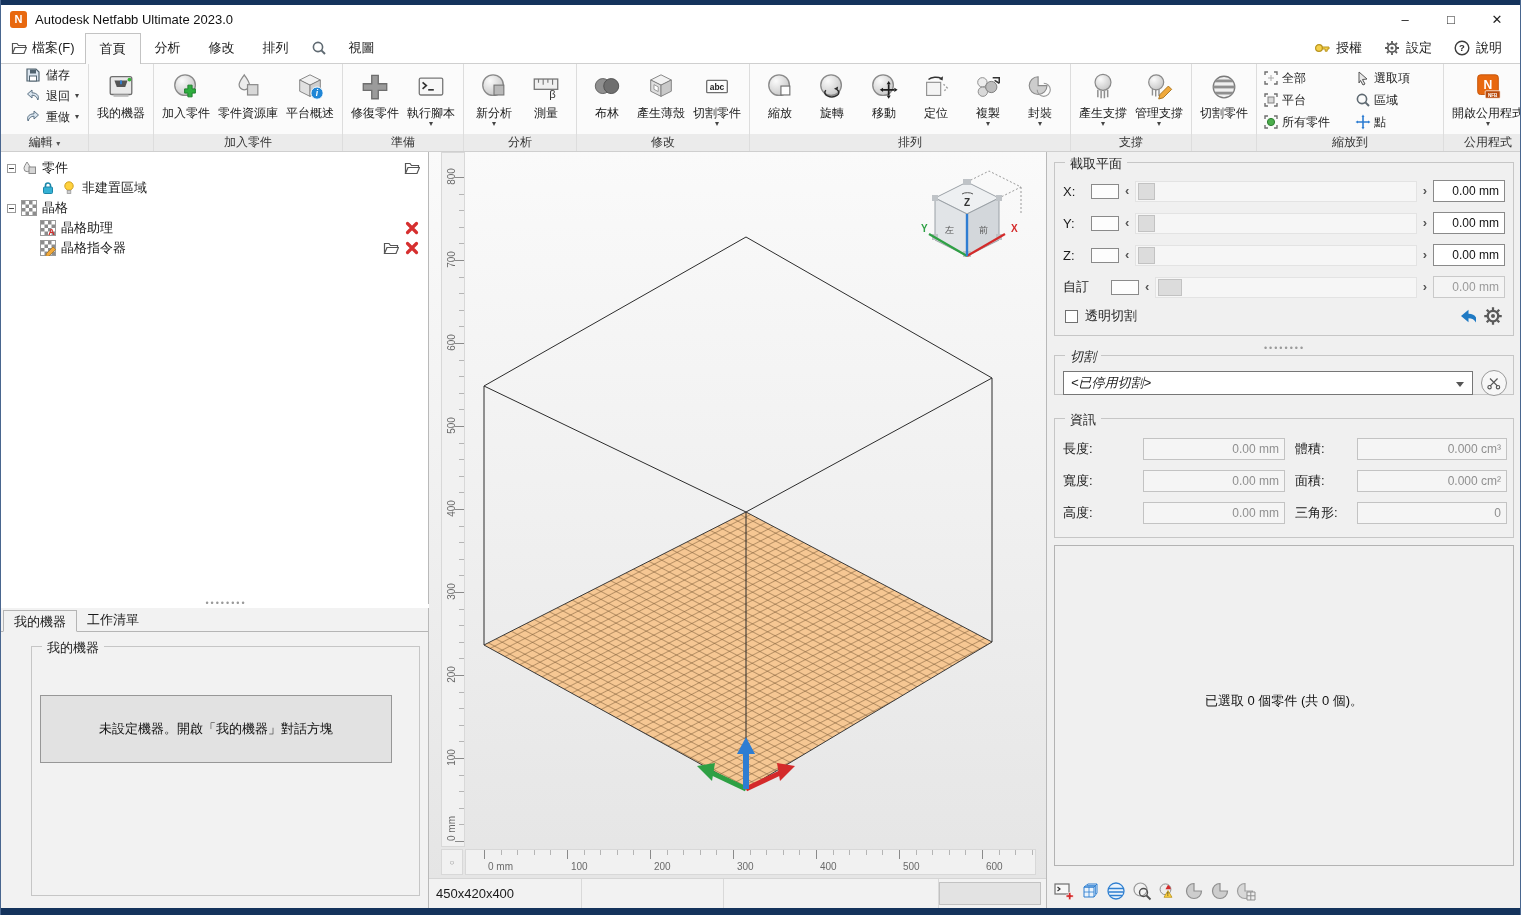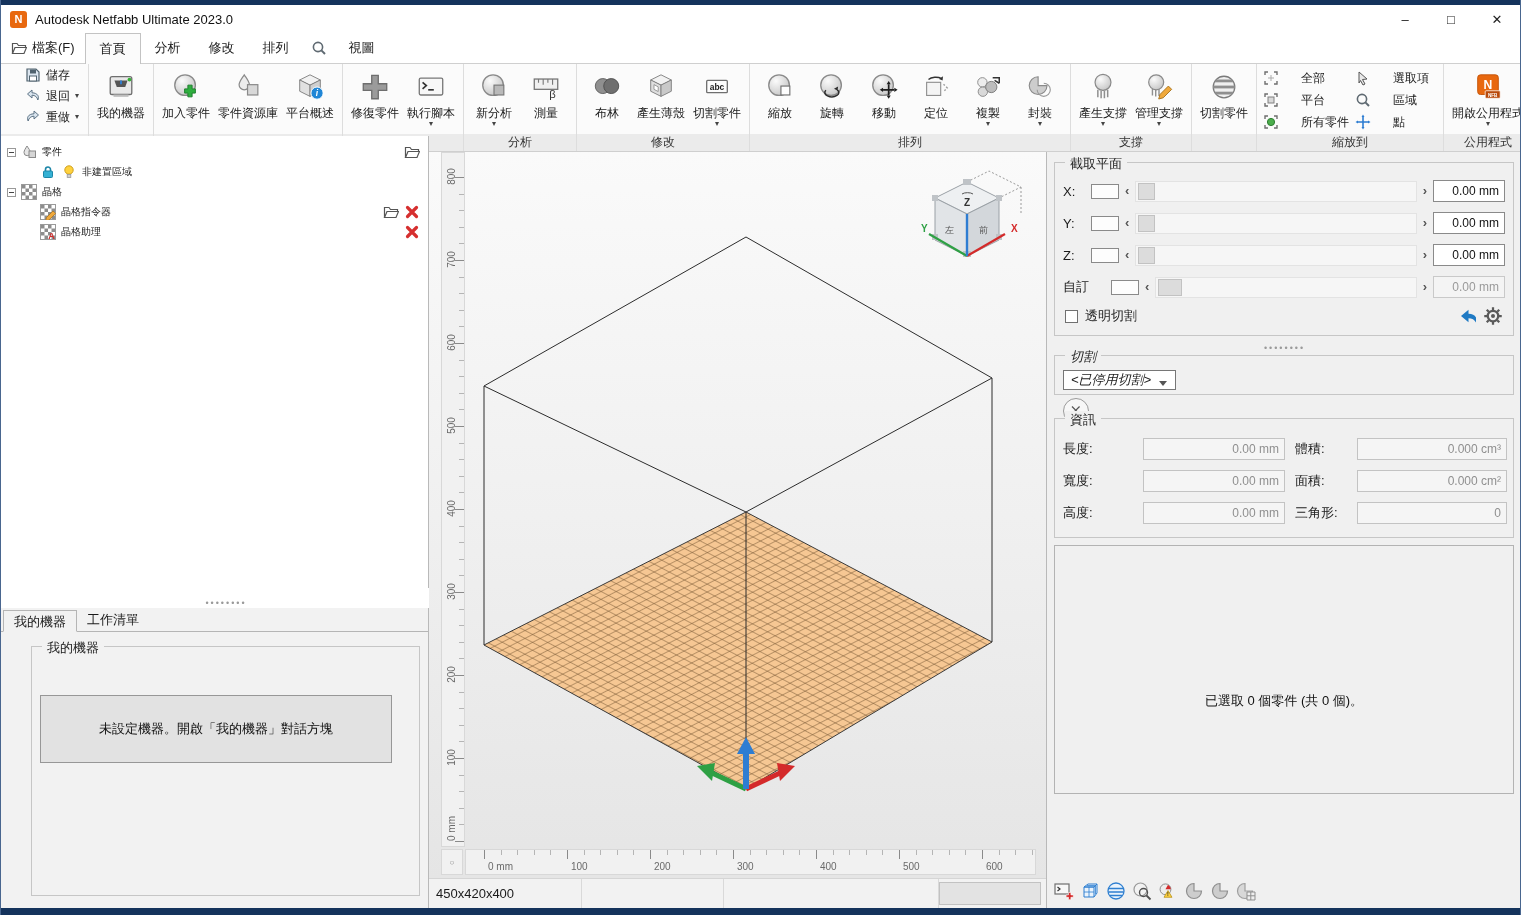--- a/index.html
+++ b/index.html
@@ -36,28 +36,28 @@
                 font-size:12px;color:#333;text-align:center;line-height:16px;white-space:nowrap;}
   .rgroup-label .dd{font-size:8px;color:#555;}
   .rcontent{display:flex;height:70px;align-items:flex-start;padding:2px 4px 0 4px;}
   .bigbtn{display:flex;flex-direction:column;align-items:center;padding:1px 4px;font-size:12px;line-height:13px;min-width:52px;}
   .bigbtn .icbox{height:40px;display:flex;align-items:center;justify-content:center;}
   .dd{font-size:8px;color:#444;line-height:8px;}
   .editgrp{width:88px;}
   .editgrp .rcontent{flex-direction:column;align-items:flex-start;padding-left:24px;gap:3px;}
   .smallbtn{display:flex;align-items:center;gap:5px;font-size:12px;height:18px;}
   .zoomgrid{display:grid;grid-template-columns:92px 86px;grid-auto-rows:22px;padding:3px 2px 0 6px;}
-  .zitem{display:flex;align-items:center;gap:22px;font-size:12px;}
+  .zitem{display:flex;align-items:center;gap:3px;font-size:12px;}
   .ic30{width:30px;height:30px;}
   .ic16{width:16px;height:16px;}
   .ic20{width:20px;height:20px;}
 
   
-  .tree-panel{position:absolute;left:0;top:136px;width:428px;height:452px;background:#fff;
-              border-right:1px solid #b9b9b9;font-size:10px;}
+  .tree-panel{position:absolute;left:0;top:152px;width:428px;height:452px;background:#fff;
+              border-right:1px solid #b9b9b9;font-size:13px;}
   .trow{position:relative;display:flex;align-items:center;height:20px;gap:5px;}
   .trow .lbl{white-space:nowrap;}
   .expander{width:9px;height:9px;border:1px solid #999;background:#fff;position:relative;margin-left:6px;flex:0 0 auto;}
   .expander::after{content:"";position:absolute;left:1px;top:3px;width:5px;height:1px;background:#444;}
   .indent{width:34px;flex:0 0 auto;}
   .row-right{position:absolute;right:8px;top:2px;display:flex;gap:5px;}
   .hsplit-dots{position:absolute;left:195px;top:598px;width:60px;text-align:center;color:#9a9a9a;
                font-size:9px;letter-spacing:2px;}
 
   
@@ -115,37 +115,37 @@
   .track{flex:1;height:21px;background:#f6f6f6;border:1px solid #e3e3e3;position:relative;}
   .thumb{position:absolute;left:2px;top:1px;width:17px;height:17px;background:#dcdcdc;border:1px solid #c2c2c2;}
   .valbox{width:72px;height:22px;background:#fff;border:1px solid #8a8a8a;font-size:12px;color:#111;
           display:flex;align-items:center;justify-content:flex-end;padding-right:5px;flex:0 0 auto;}
   .valbox.dis{background:#f4f4f4;border-color:#c9c9c9;color:#9a9a9a;}
   .chk{width:13px;height:13px;border:1px solid #707070;background:#fff;flex:0 0 auto;}
   .clip-foot{display:flex;align-items:center;height:26px;gap:7px;padding:0 2px;}
   .clip-foot .spacer{flex:1;}
   .rp-dots{position:absolute;left:0;right:0;text-align:center;color:#9a9a9a;font-size:9px;letter-spacing:2px;}
   .cut-box{left:7px;right:8px;top:203px;height:40px;font-style:italic;}
-  .cut-inner{display:flex;align-items:flex-start;gap:8px;padding:14px 6px 0 8px;flex-direction:column;}
+  .cut-inner{display:flex;align-items:center;gap:8px;padding:14px 6px 0 8px;}
   .select{flex:1;height:24px;background:#fff;border:1px solid #767676;display:flex;align-items:center;
           padding:0 24px 0 7px;position:relative;font-size:13px;}
   .select .chev{position:absolute;right:8px;top:10px;width:0;height:0;border-left:4px solid transparent;
                 border-right:4px solid transparent;border-top:5px solid #555;}
   .roundbtn{width:26px;height:26px;border-radius:50%;border:1px solid #9a9a9a;background:#f7f7f7;
             display:flex;align-items:center;justify-content:center;flex:0 0 auto;}
   .info-box{left:7px;right:8px;top:266px;height:120px;}
   .info-rows{padding:14px 6px 0 8px;}
   .info-row{display:flex;align-items:center;height:32px;}
   .if-lab1{width:80px;}
   .if-lab2{width:72px;padding-left:10px;}
   .ifield{height:22px;background:#f5f5f5;border:1px solid #c3c3c3;color:#8f8f8f;font-size:12px;
           display:flex;align-items:center;justify-content:flex-end;padding-right:5px;}
   .if1{width:142px;}
   .if2{flex:1;}
-  .sel-area{position:absolute;left:7px;right:8px;top:393px;height:249px;border:1px solid #b3b3b3;
+  .sel-area{position:absolute;left:7px;right:8px;top:393px;height:321px;border:1px solid #b3b3b3;
             display:flex;align-items:flex-start;justify-content:center;}
   .sel-msg{margin-top:146px;font-size:13px;color:#111;}
   .rp-icons{position:absolute;left:7px;bottom:7px;display:flex;gap:6px;align-items:center;}
 
   text{font-family:"Liberation Sans","DejaVu Sans",sans-serif;}
 </style>
 </head>
 <body>
 
 <svg width="0" height="0" style="position:absolute" aria-hidden="true">
@@ -413,20 +413,40 @@
     <div class="mtab active">首頁</div>
     <div class="mtab">分析</div>
     <div class="mtab">修改</div>
     <div class="mtab">排列</div>
     <div class="msearch">
       <svg class="ic16" viewBox="0 0 16 16">
           <use href="#i-search"></use>
         </svg>
     </div>
     <div class="mtab">視圖</div>
+    <div class="menubar-right">
+      <div class="mr-item">
+        <svg class="ic16" viewBox="0 0 16 16">
+            <use href="#i-key"></use>
+          </svg>
+        <span>授權</span>
+      </div>
+      <div class="mr-item">
+        <svg class="ic16" viewBox="0 0 16 16">
+            <use href="#i-gear"></use>
+          </svg>
+        <span>設定</span>
+      </div>
+      <div class="mr-item">
+        <svg class="ic16" viewBox="0 0 16 16">
+            <use href="#i-help"></use>
+          </svg>
+        <span>說明</span>
+      </div>
+    </div>
   </div>
 
   <div class="ribbon">
     <div class="rgroup editgrp">
       <div class="rcontent">
         <div class="smallbtn">
           <svg class="ic16" viewBox="0 0 16 16">
               <use href="#i-save"></use>
             </svg>
           <span>儲存</span>
@@ -749,43 +769,43 @@
       <div class="trow">
         <span class="expander"></span>
         <svg class="ic16" viewBox="0 0 16 16">
             <use href="#i-checker"></use>
           </svg>
         <span class="lbl">晶格</span>
       </div>
       <div class="trow">
         <span class="indent"></span>
         <svg class="ic16" viewBox="0 0 16 16">
+            <use href="#i-checker-a"></use>
+          </svg>
+        <span class="lbl">晶格助理</span>
+        <span class="row-right">
+            <svg class="ic16" viewBox="0 0 16 16">
+              <use href="#i-x"></use>
+            </svg>
+          </span>
+      </div>
+      <div class="trow">
+        <span class="indent"></span>
+        <svg class="ic16" viewBox="0 0 16 16">
             <use href="#i-checker-p"></use>
           </svg>
         <span class="lbl">晶格指令器</span>
         <span class="row-right">
           <svg class="ic16" viewBox="0 0 16 16">
               <use href="#i-folder"></use>
             </svg>
           <svg class="ic16" viewBox="0 0 16 16">
               <use href="#i-x"></use>
             </svg>
         </span>
-      </div>
-      <div class="trow">
-        <span class="indent"></span>
-        <svg class="ic16" viewBox="0 0 16 16">
-            <use href="#i-checker-a"></use>
-          </svg>
-        <span class="lbl">晶格助理</span>
-        <span class="row-right">
-            <svg class="ic16" viewBox="0 0 16 16">
-              <use href="#i-x"></use>
-            </svg>
-          </span>
       </div>
     </div>
   </div>
   <div class="hsplit-dots">••••••••</div>
 
   <div class="machine-panel">
     <div class="mp-tabs">
       <div class="mp-tab active">我的機器</div>
       <div class="mp-tab">工作清單</div>
     </div>

